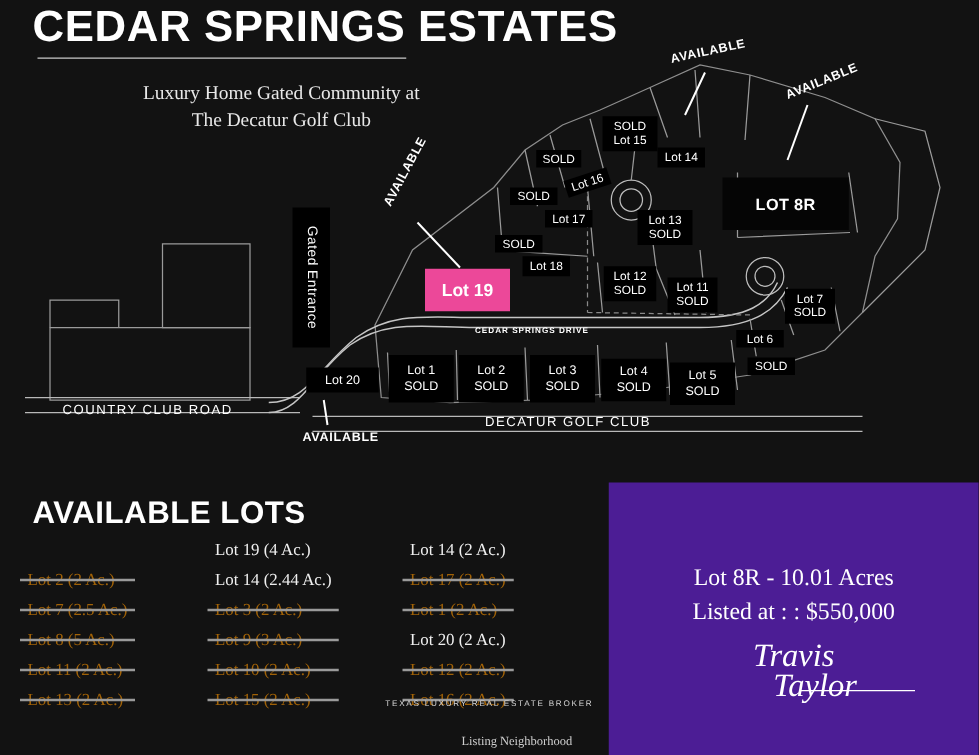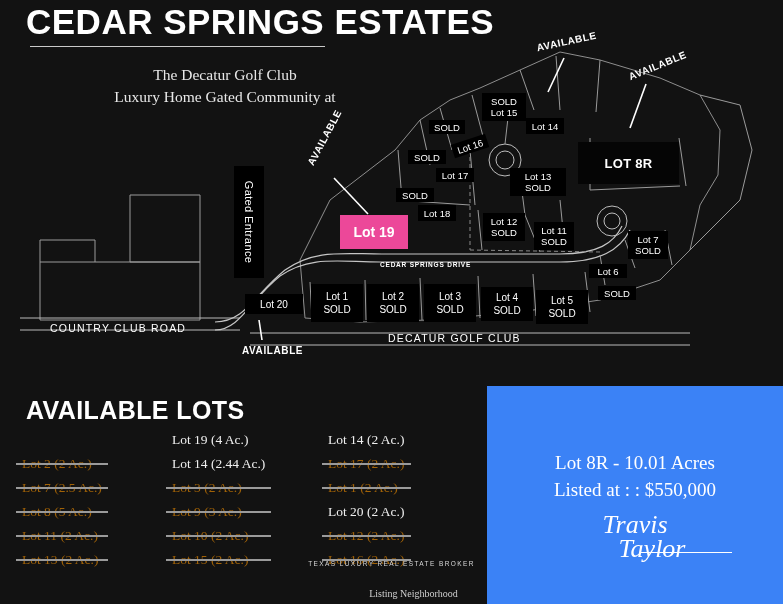--- a/index.html
+++ b/index.html
@@ -50,42 +50,42 @@
   .avail-title{position:absolute;left:26px;top:396px;font-size:25px;font-weight:bold;letter-spacing:.4px;}
   .col{position:absolute;font-size:13.5px;line-height:24px;font-family:"Liberation Serif",serif;color:#efefef;}
   .col .row{position:relative;white-space:nowrap;}
   .col .row.sold::after{
     content:"";position:absolute;left:-6px;right:-6px;top:50%;height:2px;background:#9a9a9a;
     transform:translateY(-1px);
   }
   .col .row.sold{color:#a16207;}
 
   
-  .card{position:absolute;left:487px;top:386px;width:296px;height:218px;background:#3b82f6;}
+  .card{position:absolute;left:487px;top:386px;width:296px;height:218px;background:#4c1d95;}
   .card .p1{position:absolute;left:0;right:0;top:66px;text-align:center;font-size:19px;font-family:"Liberation Serif",serif;}
   .card .p2{position:absolute;left:0;right:0;top:93px;text-align:center;font-size:19px;font-family:"Liberation Serif",serif;}
   .sig{position:absolute;left:0;right:0;top:126px;text-align:center;font-family:"Liberation Serif",serif;
        font-style:italic;font-size:26px;line-height:26px;color:#fff;}
   .sig .l2{display:block;margin-left:34px;margin-top:-2px;}
   .sig-rule{position:absolute;left:640px;top:552px;width:92px;height:1px;background:#fff;}
   .broker{position:absolute;left:0;right:0;top:560px;text-align:center;font-size:6.5px;letter-spacing:1.4px;color:#d8d8d8;}
 
   .footer{position:absolute;left:0;right:0;top:588px;text-align:center;font-size:10px;color:#cfcfcf;
           font-family:"Liberation Serif",serif;padding-left:44px;}
 </style>
 </head>
 <body>
 
 <div id="root">
 
   <div class="title">CEDAR SPRINGS ESTATES</div>
   <div class="title-rule"></div>
   <div class="subtitle">
+    <div>Luxury Home Gated Community at</div>
     <div>The Decatur Golf Club</div>
-    <div>Luxury Home Gated Community at</div>
   </div>
 
   <div class="map">
     <svg width="783" height="380" viewBox="0 0 783 380">
       <g fill="none" stroke="#9a9a9a" stroke-width="1">
 
         <path d="M300,260 L330,200 L395,150 L420,120 L450,100 L480,88 L520,70 L560,52 L600,60 L660,78 L700,95 L720,130 L718,175 L700,205 L690,250 L660,280 L600,300 L520,312 L430,320 L360,322 L305,318 Z" stroke="#8e8e8e"></path>
 
         <path d="M40,262 L40,320 L200,320 L200,262 Z"></path>
         <path d="M130,195 L130,262 L200,262 L200,195 Z"></path>
@@ -162,21 +162,21 @@
     </div>
     <div class="chip" style="left:436px;top:168px;width:38px;height:14px;">
       <span>Lot 17</span>
     </div>
     <div class="chip" style="left:396px;top:188px;width:38px;height:14px;">
       <span>SOLD</span>
     </div>
     <div class="chip" style="left:418px;top:205px;width:38px;height:16px;">
       <span>Lot 18</span>
     </div>
-    <div class="chip" style="left:510px;top:168px;width:56px;height:28px;">
+    <div class="chip" style="left:510px;top:168px;width:44px;height:28px;">
       <span>Lot 13</span>
       <span>SOLD</span>
     </div>
     <div class="chip" style="left:483px;top:213px;width:42px;height:28px;">
       <span>Lot 12</span>
       <span>SOLD</span>
     </div>
     <div class="chip" style="left:534px;top:222px;width:40px;height:28px;">
       <span>Lot 11</span>
       <span>SOLD</span>

